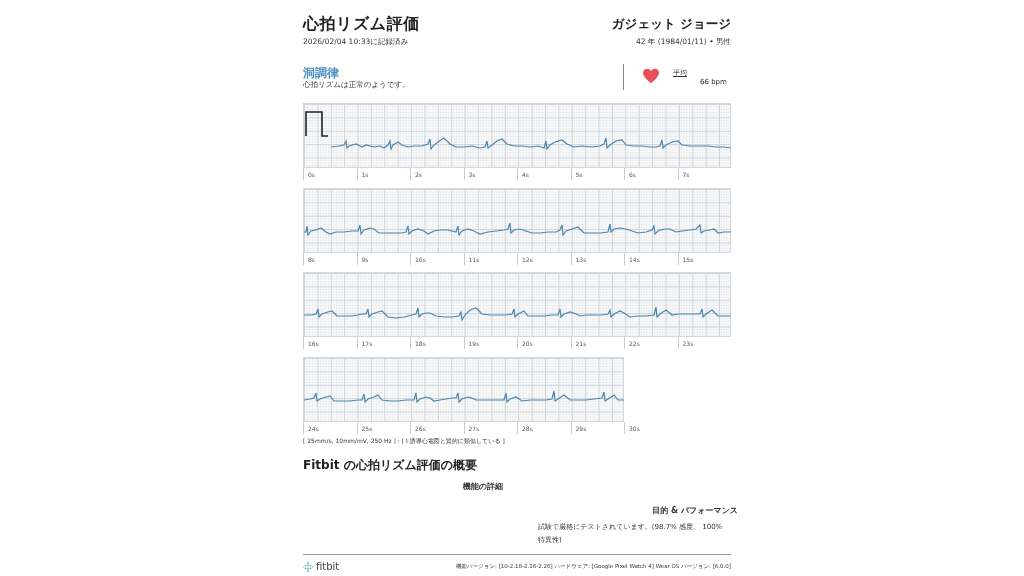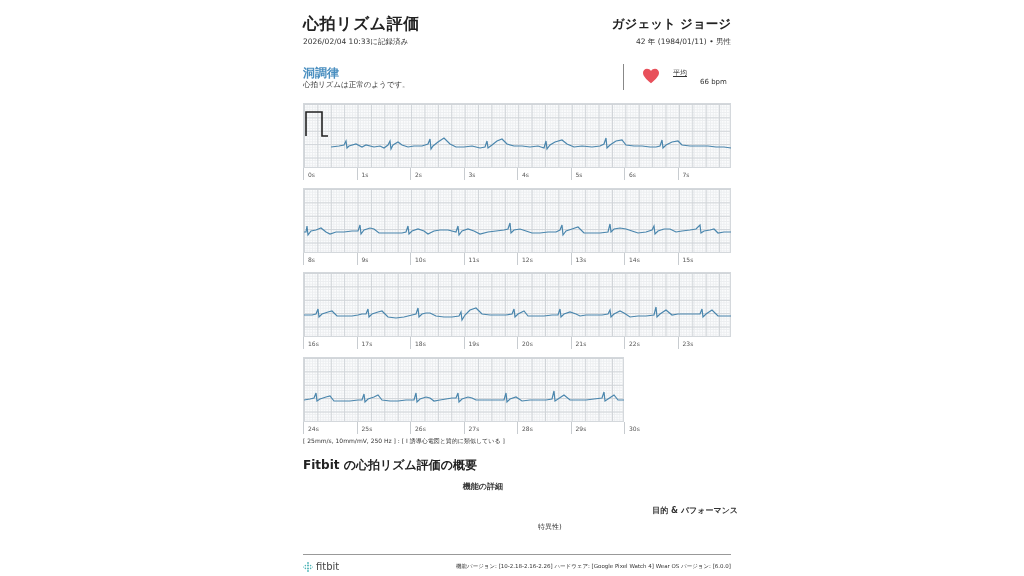--- a/index.html
+++ b/index.html
@@ -120,20 +120,21 @@
 
 <div class="abs section-title">Fitbit の心拍リズム評価の概要</div>
 
 <div class="abs" style="left:303px;top:481px;width:200px;">
   <div class="sub-h">機能の詳細</div>
 </div>
 
 <div class="abs" style="left:538px;top:481px;width:200px;margin-top:24px;">
   <div class="sub-h">目的 &amp; パフォーマンス</div>
   <div class="body-text" style="margin-top:5px;">
+    <div>試験で厳格にテストされています。(98.7% 感度、 100%</div>
     <div>特異性)</div>
   </div>
 </div>
 
 <div class="abs hdivider"></div>
 
 <div class="abs logo">
   <svg width="10" height="10" viewBox="0 0 10 10">
     <g fill="#4fb5b8">
       <circle cx="5" cy="1" r="0.9"></circle>

